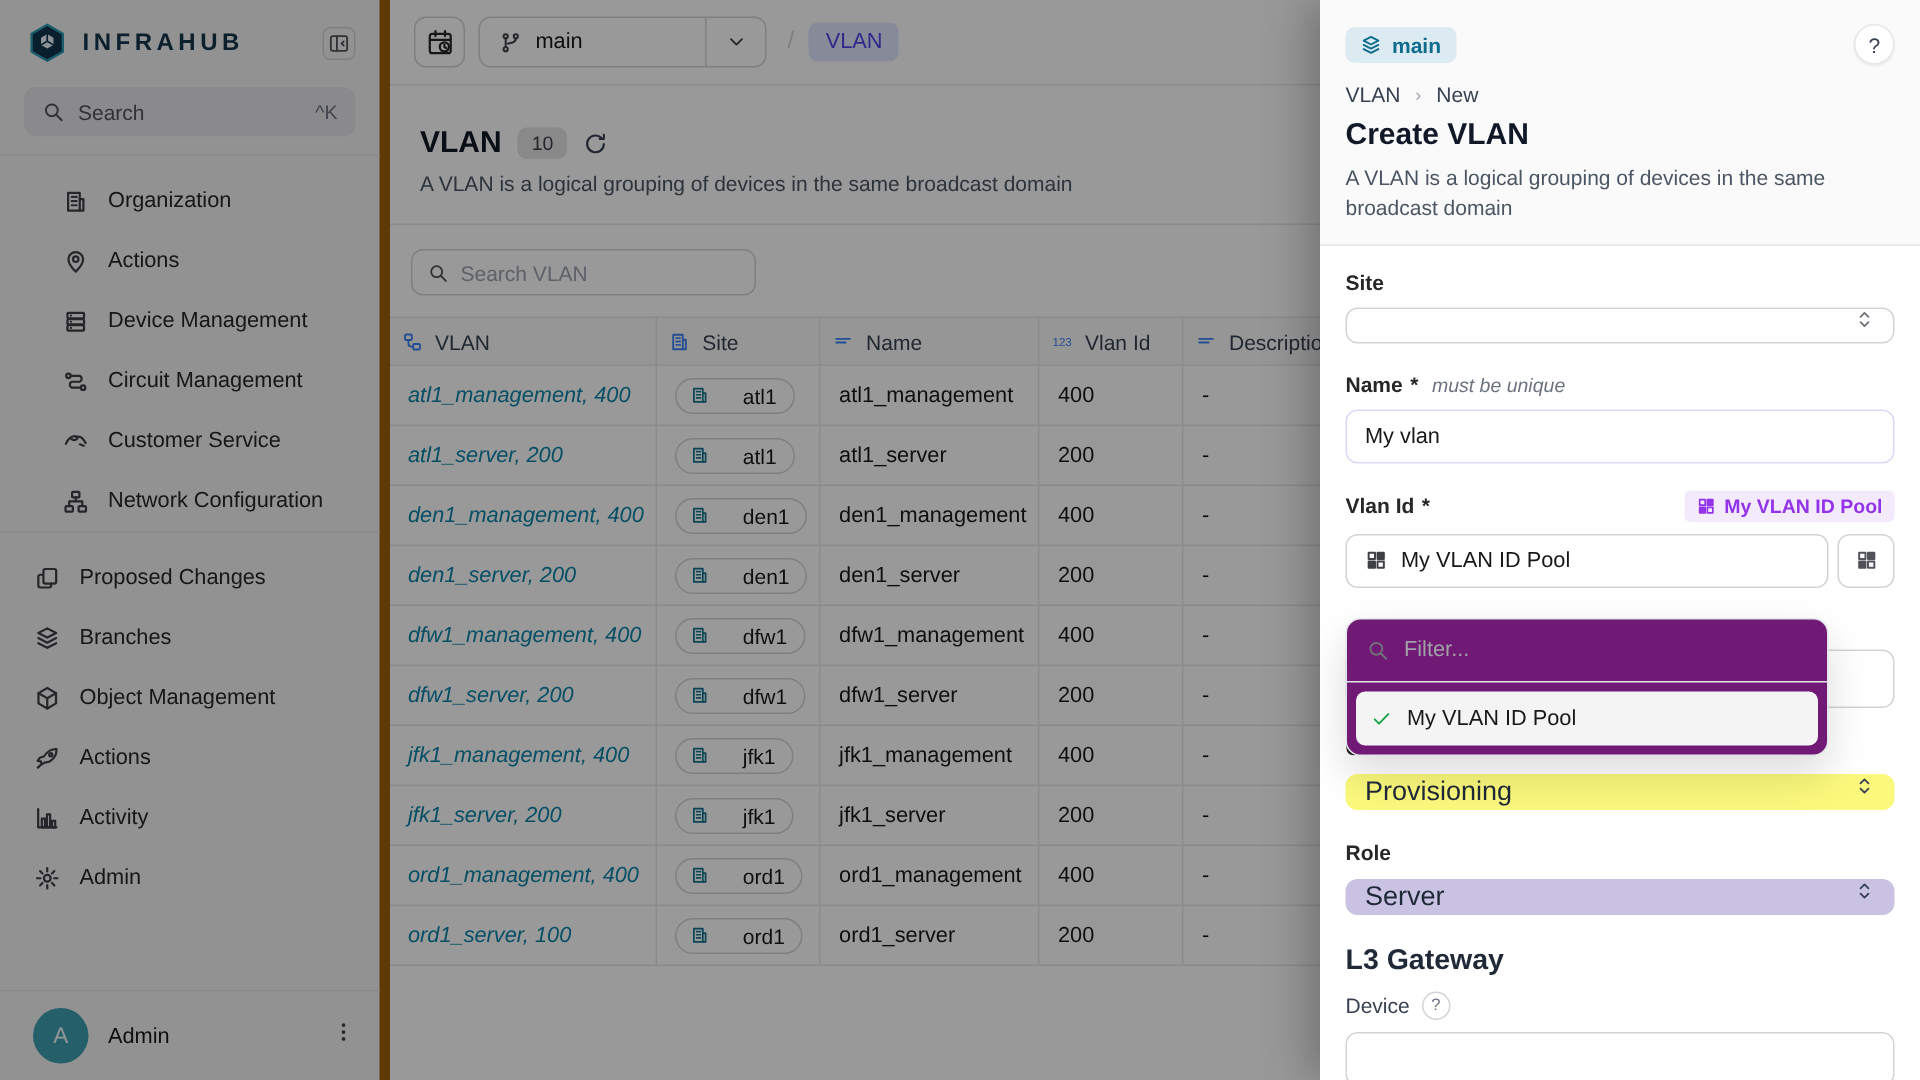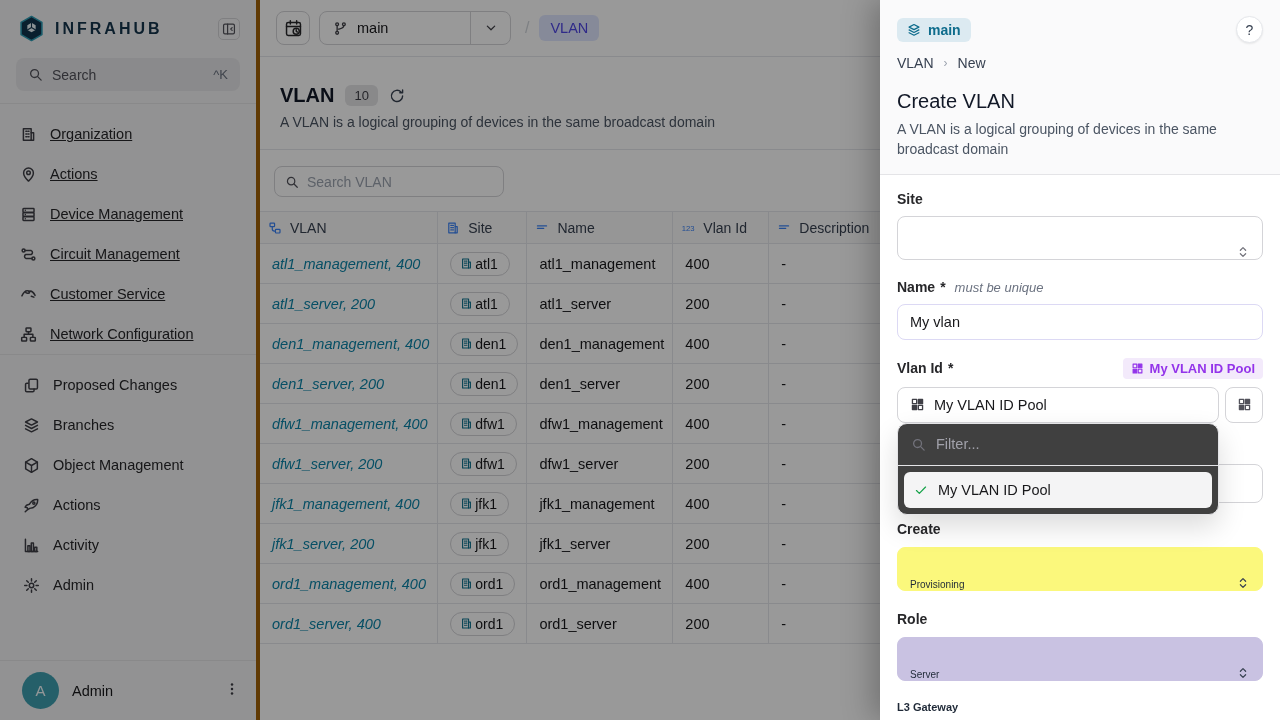--- a/index.html
+++ b/index.html
@@ -1,33 +1,33 @@
 <!DOCTYPE html>
 <html><head>
 <meta charset="utf-8">
 <style>
   * { margin:0; padding:0; box-sizing:border-box; }
   html,body { width:1280px; height:720px; overflow:hidden; font-family:"Liberation Sans", sans-serif; background:#fff; color:#18181b; }
   .icon { display:inline-flex; align-items:center; justify-content:center; line-height:0; flex:none; }
   .icon svg { width:1em; height:1em; fill:none; stroke:currentColor; stroke-width:1.4; stroke-linecap:round; stroke-linejoin:round; }
 
   
-  .sidebar { position:absolute; left:0; top:0; width:260px; height:720px; background:#f4f4f5; border-right:4px solid #a16207; display:flex; flex-direction:column; }
+  .sidebar { position:absolute; left:0; top:0; width:260px; height:720px; background:#f4f4f5; border-right:7px solid #a16207; display:flex; flex-direction:column; }
   .logo-row { display:flex; align-items:center; padding:15px 16px 14px 18px; }
   .logo-mark { font-size:27px; margin-right:10px; }
   .logo-text { font-size:16px; font-weight:700; letter-spacing:3px; color:#14344c; }
   .collapse-btn { margin-left:auto; width:22px; height:22px; border:1px solid #d4d4d8; border-radius:5px; background:transparent; display:flex; align-items:center; justify-content:center; color:#52525b; font-size:14px; cursor:pointer; }
   .sb-search { margin:2px 16px 12px; height:33px; background:#e7e7e9; border-radius:8px; display:flex; align-items:center; padding:0 12px; gap:9px; cursor:pointer; }
   .sb-search .icon { font-size:15px; color:#52525b; }
   .sb-search-label { font-size:14px; color:#52525b; }
   .sb-shortcut { margin-left:auto; font-size:13px; color:#6b7280; }
   .sb-divider { border-top:1px solid #e4e4e7; }
   .nav { padding:10px 0; }
   .nav-item { display:flex; align-items:center; height:40px; gap:13px; font-size:14.5px; color:#27272a; cursor:pointer; }
-  .nav.group-a .nav-item { padding-left:20px;text-decoration:underline; }
+  .nav.group-a .nav-item { padding-left:42px; }
   .nav.group-b .nav-item { padding-left:23px; }
   .nav-item .icon { font-size:17px; color:#3f3f46; }
   .nav.group-a { height:250px; overflow:hidden; }
   .sb-spacer { flex:1; }
   .user-row { border-top:1px solid #e4e4e7; display:flex; align-items:center; padding:11px 16px 11px 22px; }
   .avatar { width:37px; height:37px; border-radius:50%; background:#3f9fb0; color:#f4fafc; font-size:15px; display:flex; align-items:center; justify-content:center; }
   .user-name { margin-left:13px; font-size:14.5px; color:#18181b; }
   .kebab-btn { margin-left:auto; color:#3f3f46; font-size:16px; background:none; border:none; cursor:pointer; }
 
   
@@ -53,62 +53,62 @@
   .search-ph { font-size:14px; color:#9ca3af; }
 
   table.grid { width:100%; border-collapse:collapse; }
   table.grid th, table.grid td { border-bottom:1px solid #e5e7eb; border-right:1px solid #e5e7eb; text-align:left; font-weight:400; white-space:nowrap; overflow:hidden; }
   table.grid th:last-child, table.grid td:last-child { border-right:none; }
   table.grid thead th { height:32px; background:#fafafa; border-top:1px solid #e5e7eb; font-size:14px; color:#374151; font-weight:500; padding:0 8px; }
   table.grid td { height:40px; font-size:14.5px; color:#18181b; padding:0 8px 0 12px; }
   .th-inner { display:flex; align-items:center; gap:8px; }
   .th-inner .icon { font-size:14px; color:#3b82f6; }
   .cell-link { color:#0c84a8; cursor:pointer;font-style:italic; }
-  .site-pill { display:inline-flex; align-items:center; gap:2px; border:1px solid #d4d4d8; border-radius:999px; padding:3px 11px 3px 9px; font-size:14px; color:#18181b; cursor:pointer; }
+  .site-pill { display:inline-flex; align-items:center; gap:22px; border:1px solid #d4d4d8; border-radius:999px; padding:3px 11px 3px 9px; font-size:14px; color:#18181b; cursor:pointer; }
   .site-pill .icon { font-size:13px; color:#0e7490; }
   .col-vlan{width:155px;} .col-site{width:79px;} .col-name{width:120px;} .col-id{width:96px;}
 
   
   .backdrop { position:absolute; inset:0; background:rgba(0,0,0,0.40); z-index:40; }
   .drawer { position:absolute; right:0; top:0; width:400px; height:720px; background:#fff; z-index:50; box-shadow:-8px 0 28px rgba(0,0,0,0.25); }
   .drawer-header { background:#fafafb; border-bottom:1px solid #e4e4e7; padding:16px 17px 14px; }
   .badge-row { display:flex; align-items:center; justify-content:space-between; }
   .branch-badge { display:inline-flex; align-items:center; gap:7px; background:#dceaf1; color:#0e6c8c; font-size:14px; font-weight:600; border-radius:6px; padding:4px 10px; cursor:pointer; }
   .branch-badge .icon { font-size:14px; }
   .help-btn { width:27px; height:27px; border-radius:50%; background:#fff; border:1px solid #e5e7eb; box-shadow:0 1px 2px rgba(0,0,0,0.08); color:#374151; font-size:14px; cursor:pointer; }
   .drawer-crumb { margin-top:12px; font-size:14px; color:#374151; display:flex; align-items:center; gap:10px; }
   .drawer-crumb .sep { color:#9ca3af; font-size:12px; }
-  .drawer-title { margin-top:19px; font-size:20px; font-weight:400; color:#111827; }
+  .drawer-title { margin-top:8px; font-size:20px; font-weight:700; color:#111827; }
   .drawer-desc { margin-top:6px; font-size:14px; color:#4b5563; line-height:1.45; width:330px; }
 
   .drawer-body { position:relative; padding:16px 17px; }
   .f-label { font-size:14px; font-weight:600; color:#27272a; margin-bottom:9px; display:flex; align-items:baseline; gap:5px; }
   .f-hint { font-size:13px; font-style:italic; font-weight:400; color:#6b7280; margin-left:4px; }
-  .f-select { height:44px; border:1px solid #d4d4d8; border-radius:8px; background:#fff; display:flex; align-items:flex-end; padding:0 12px; font-size:10px; color:#1f2937; cursor:pointer; }
+  .f-select { height:24px; border:1px solid #d4d4d8; border-radius:8px; background:#fff; display:flex; align-items:flex-start; padding:0 12px; font-size:18px; color:#1f2937; cursor:pointer; }
   .f-select .updown { margin-left:auto; font-size:14px; color:#71717a; }
   .f-input { height:36px; width:100%; border:1px solid #d4d4d8; border-radius:8px; background:#fff; display:flex; align-items:center; padding:0 12px; font-size:14.5px; color:#18181b; }
   .b-site { margin-bottom:19px; }
   .b-name .f-input { border-color:#dcd9f4; margin-bottom:18px; }
   .vlanid-row { display:flex; align-items:center; justify-content:space-between; margin-bottom:8px; }
   .pool-badge { display:inline-flex; align-items:center; gap:6px; background:#f3eafb; color:#9333ea; font-size:13px; font-weight:600; border-radius:4px; padding:3px 8px; }
   .pool-badge .icon { font-size:13px; }
   .vlanid-input-row { display:flex; gap:6px; margin-bottom:6px; }
   .vlanid-input-row .f-input { flex:1; gap:9px; }
   .vlanid-input-row .f-input .icon { font-size:15px; color:#3f3f46; }
   .pool-btn { width:38px; height:36px; border:1px solid #d4d4d8; border-radius:8px; background:#fff; color:#52525b; font-size:15px; display:flex; align-items:center; justify-content:center; cursor:pointer; }
   .b-desc { margin-top:16px; margin-bottom:18px; }
   .b-desc .ph-label { height:17px; margin-bottom:8px; }
   .b-desc .f-input { height:39px; }
   .b-status .f-select { background:#fbf87c; border-color:#fbf87c; margin-bottom:20px; }
   .b-role .f-select { background:#c9c2e2; border-color:#c9c2e2; margin-bottom:20px; }
-  .l3-label { font-size:11px; font-weight:600; color:#1f2937; margin:2px 0 9px; }
+  .l3-label { font-size:19px; font-weight:600; color:#1f2937; margin:2px 0 9px; }
   .device-row { display:flex; align-items:center; gap:8px; font-size:14px; color:#374151; margin-bottom:8px; }
   .q-badge { width:19px; height:19px; border-radius:50%; border:1px solid #d4d4d8; background:#fff; color:#6b7280; font-size:11px; display:inline-flex; align-items:center; justify-content:center; cursor:pointer; }
 
-  .dropdown { position:absolute; left:17px; top:248px; width:322px; background:#404040; border:1px solid #e4e4e7; border-radius:10px; box-shadow:0 12px 28px rgba(0,0,0,0.14); z-index:5; overflow:hidden; }
+  .dropdown { position:absolute; left:17px; top:248px; width:322px; background:#701a75; border:1px solid #e4e4e7; border-radius:10px; box-shadow:0 12px 28px rgba(0,0,0,0.14); z-index:5; overflow:hidden; }
   .dd-filter { height:42px; display:flex; align-items:center; gap:10px; padding:0 13px; border-bottom:1px solid #e4e4e7; }
   .dd-filter .icon { font-size:15px; color:#71717a; }
   .dd-filter-ph { font-size:14.5px; color:#a1a1aa; }
   .dd-options { padding:6px; }
   .dd-option { height:36px; border-radius:6px; background:#f4f4f5; display:flex; align-items:center; gap:10px; padding:0 10px; font-size:14.5px; color:#18181b; cursor:pointer; }
   .dd-option .icon { font-size:14px; color:#16a34a; }
 </style>
 </head>
 <body>
 
@@ -583,21 +583,21 @@
               </span>
         <span>ord1</span>
       </span>
     </td>
     <td class="col-name">ord1_management</td>
     <td class="col-id">400</td>
     <td>-</td>
   </tr>
 
   <tr>
-    <td class="col-vlan"><span class="cell-link">ord1_server, 400</span></td>
+    <td class="col-vlan"><span class="cell-link">ord1_server, 100</span></td>
     <td class="col-site">
       <span class="site-pill">
         <span class="icon">
                 <svg viewBox="0 0 16 16">
                   <rect x="3.2" y="2.5" width="7.3" height="11"></rect>
                   <path d="M10.5 6.3h2.3v7.2h-2.3"></path>
                   <path d="M5.5 5h.9M7.6 5h.9M5.5 7.6h.9M7.6 7.6h.9M5.5 10.2h.9M7.6 10.2h.9"></path>
                 </svg>
               </span>
         <span>ord1</span>

